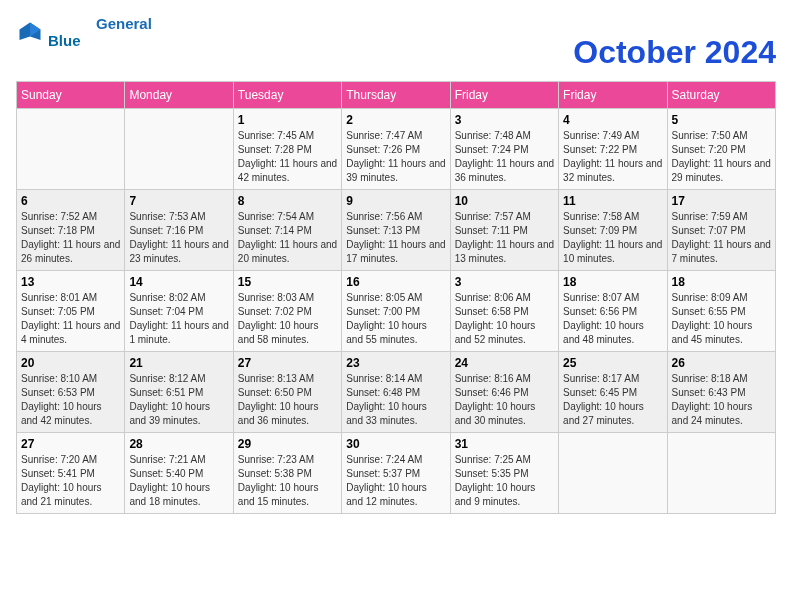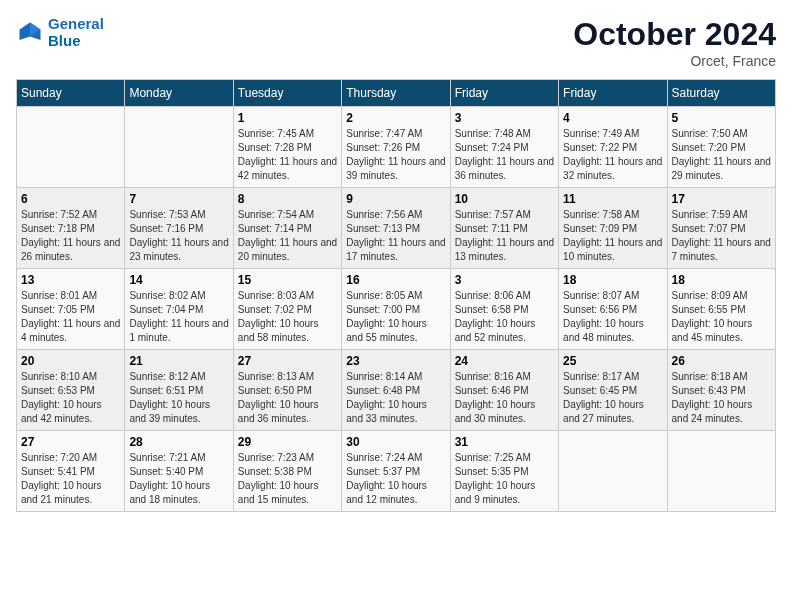--- a/index.html
+++ b/index.html
@@ -24,33 +24,34 @@
     .logo-icon {
       width: 28px;
       height: 28px;
     }
     .title-block {
       text-align: right;
     }
     .month-title {
       font-size: 32px;
       font-weight: bold;
-      color: #0f172a;
+      color: #1d4ed8;
+      margin-top: 18px;
     }
     .location {
       font-size: 14px;
       color: #555;
     }
     table {
       width: 100%;
       border-collapse: collapse;
       font-size: 11px;
     }
     thead tr {
-      background-color: #0c4a6e;
+      background-color: #ec4899;
       color: #fff;
     }
     thead th {
       padding: 6px 4px;
       text-align: left;
       font-weight: normal;
       font-size: 12px;
       border: 1px solid #ccc;
     }
     tbody td {
@@ -80,27 +81,26 @@
 </head>
 <body>
 
 <div class="header">
   <div class="logo">
     <svg class="logo-icon" viewBox="0 0 32 32" xmlns="http://www.w3.org/2000/svg">
       <polygon points="16,4 28,12 28,24 16,20 4,24 4,12" fill="#1a6bb5"></polygon>
       <polygon points="16,4 28,12 16,20" fill="#2980d9"></polygon>
     </svg>
     <div>
-      <div style="font-size:15px;font-weight:bold;color:#1a6bb5;line-height:1.1;">General</div>
+      <div style="font-size:15px;font-weight:bold;color:#1a6bb5;line-height:1.1;margin-left:48px;">General</div>
       <div style="font-size:15px;font-weight:bold;color:#0369a1;line-height:1.1;">Blue</div>
     </div>
   </div>
   <div class="title-block">
     <div class="month-title">October 2024</div>
-    <div class="location">Orcet, France</div>
   </div>
 </div>
 
 <table>
   <thead>
     <tr>
     <th>Sunday</th>
         <th>Monday</th>
         <th>Tuesday</th>
         <th>Thursday</th>

